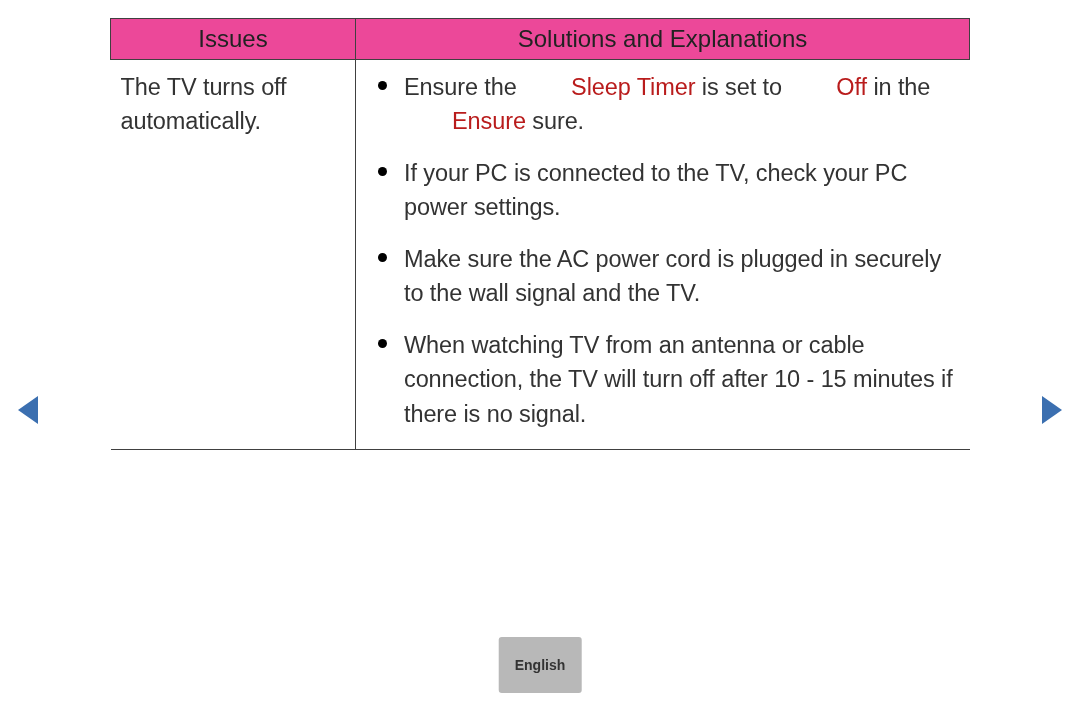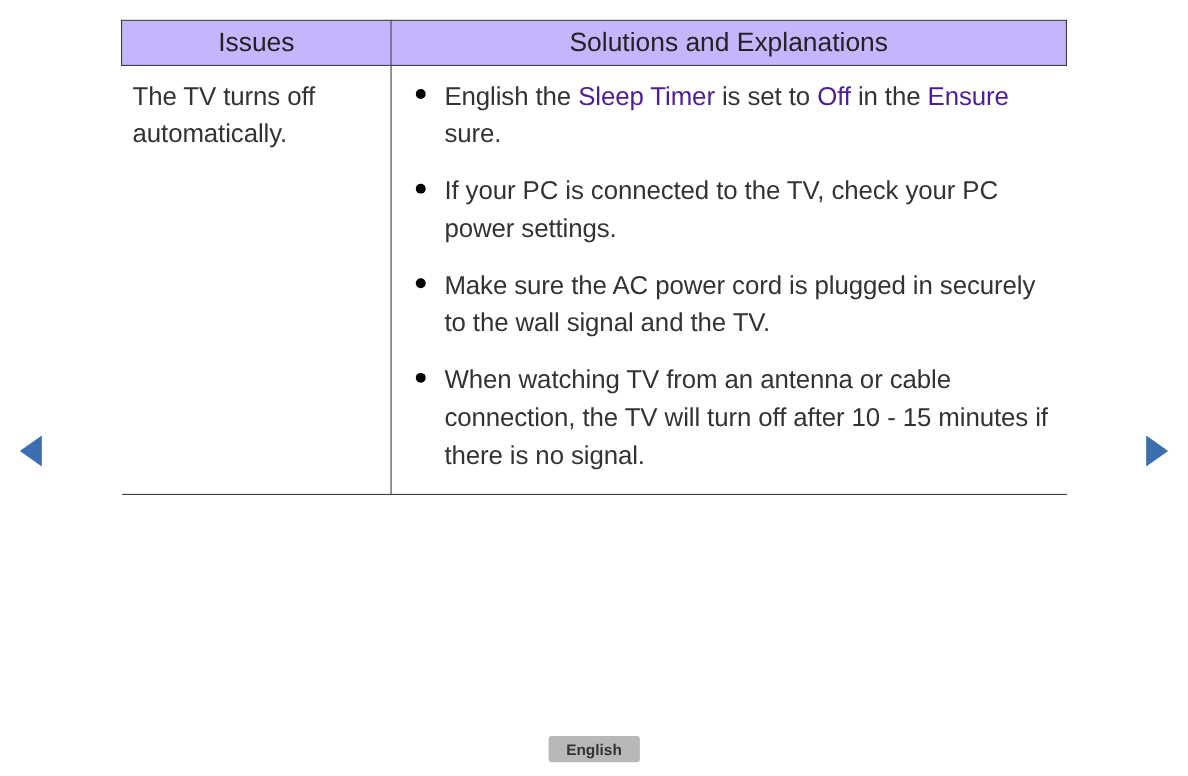--- a/index.html
+++ b/index.html
@@ -19,21 +19,21 @@
       position: absolute;
       top: 18px;
       left: 110px;
       width: 860px;
     }
     table {
       border-collapse: collapse;
       width: 100%;
     }
     th {
-      background: #c4b5fd;
+      background: #ec4899;
       border: 1px solid #404040;
       font-weight: 400;
       font-size: 24px;
       color: #222;
       padding: 6px 0;
       text-align: center;
     }
     th.col-issues {
       width: 245px;
     }
@@ -75,21 +75,22 @@
       content: "";
       position: absolute;
       left: 22px;
       top: 11px;
       width: 9px;
       height: 9px;
       background: #000;
       border-radius: 50%;
     }
     .kw {
-      color: #4c1d95;
+      color: #b91c1c;
+      margin-left: 48px;
     }
     .nav-arrow {
       position: absolute;
       top: 396px;
       width: 0;
       height: 0;
       cursor: pointer;
     }
     .nav-prev {
       left: 18px;
@@ -105,21 +106,21 @@
     }
     .lang-badge {
       position: absolute;
       bottom: 12px;
       left: 50%;
       transform: translateX(-50%);
       background: #b8b8b8;
       color: #333;
       font-size: 14px;
       font-weight: 700;
-      padding: 4px 16px;
+      padding: 20px 16px;
       border-radius: 3px;
       margin-top: 32px;
     }
   </style>
 </head>
 <body>
 
 <div class="table-wrap">
   <table>
     <thead>
@@ -127,21 +128,21 @@
         <th class="col-issues">Issues</th>
         <th class="col-solutions">Solutions and Explanations</th>
       </tr>
     </thead>
     <tbody>
       <tr>
         <td class="issue-cell">The TV turns off automatically.</td>
         <td class="solution-cell">
           <ul class="sol-list">
             <li>
-              <span><span>English the </span><span class="kw">Sleep Timer</span><span> is set to </span><span class="kw">Off</span><span> in the </span><span class="kw">Ensure</span><span> sure.</span></span>
+              <span><span>Ensure the </span><span class="kw">Sleep Timer</span><span> is set to </span><span class="kw">Off</span><span> in the </span><span class="kw">Ensure</span><span> sure.</span></span>
             </li>
             <li>
               <span>If your PC is connected to the TV, check your PC power settings.</span>
             </li>
             <li>
               <span>Make sure the AC power cord is plugged in securely to the wall signal and the TV.</span>
             </li>
             <li>
               <span>When watching TV from an antenna or cable connection, the TV will turn off after 10 - 15 minutes if there is no signal.</span>
             </li>

